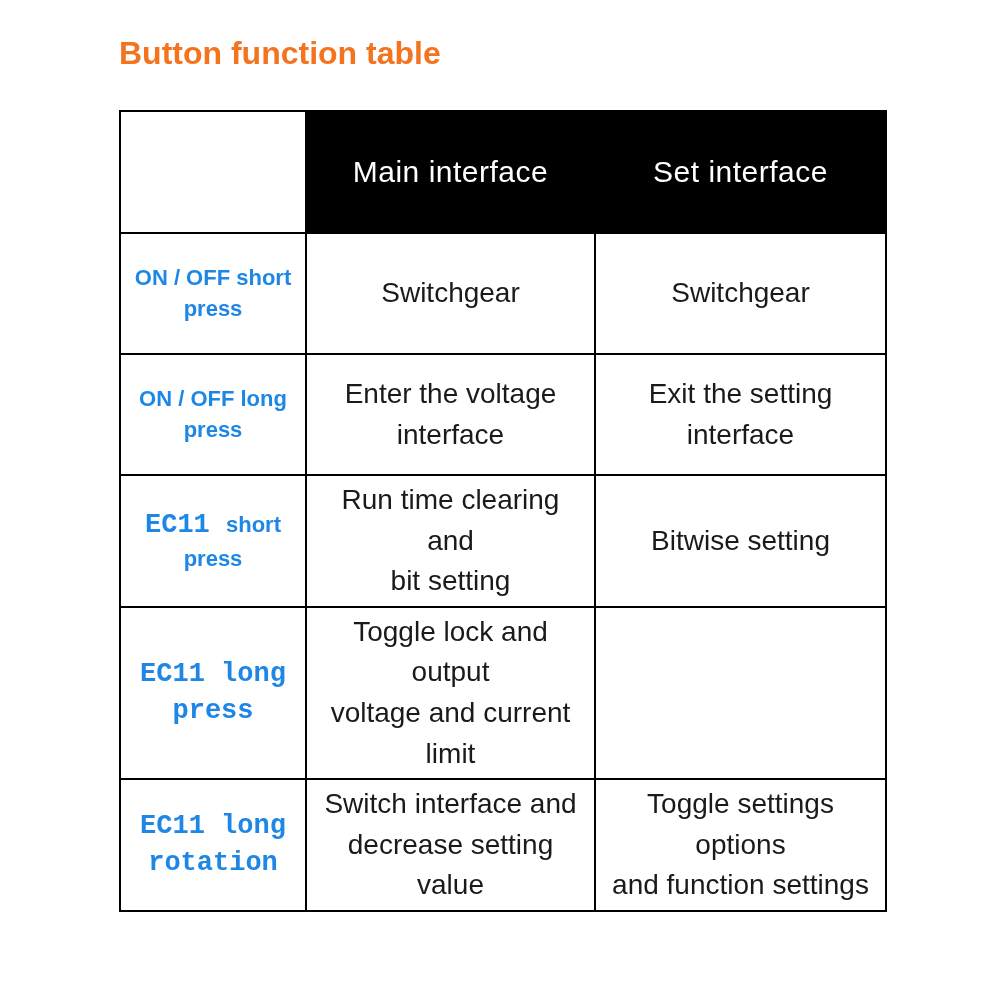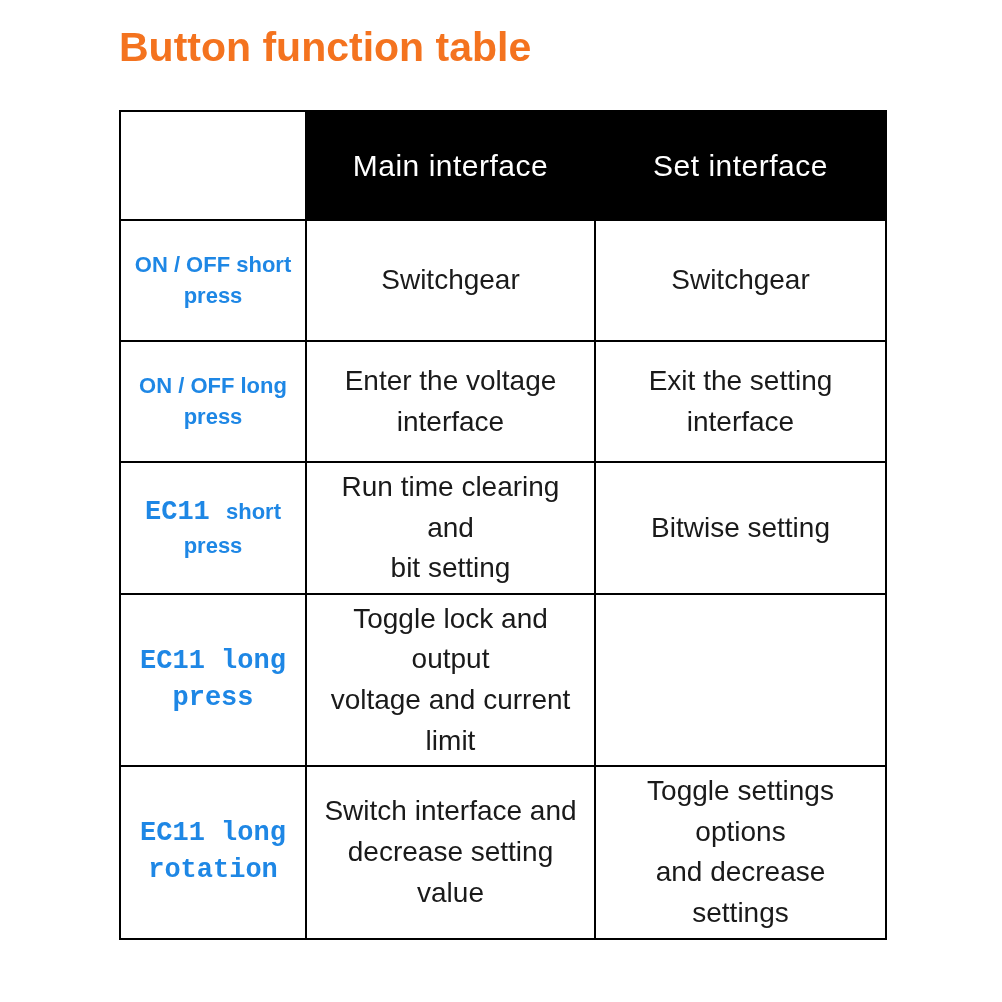--- a/index.html
+++ b/index.html
@@ -10,22 +10,22 @@
     --body-tx:#1A1A1A;
     --border:#000000;
   }
   *{margin:0;padding:0;box-sizing:border-box;}
   html,body{width:1002px;height:1002px;background:#FFFFFF;overflow:hidden;}
   body{font-family:"Liberation Sans","DejaVu Sans",sans-serif;position:relative;}
 
   .title{
     position:absolute;
     left:119px;
-    top:24px;
-    font-size:41px;
+    top:35px;
+    font-size:32px;
     font-weight:800;
     letter-spacing:0px;
     color:var(--orange);
   }
 
   table.fn-table{
     position:absolute;
     left:119px;
     top:110px;
     width:766px;
@@ -37,21 +37,21 @@
   .fn-table col.c3{width:291px;}
 
   .fn-table th,.fn-table td{
     border:2px solid var(--border);
     text-align:center;
     vertical-align:middle;
     background:#FFFFFF;
   }
 
   .fn-table thead th{
-    height:109px;
+    height:122px;
     background:var(--hdr-bg);
     color:var(--hdr-tx);
     font-size:30px;
     font-weight:400;
     letter-spacing:0.5px;
   }
   .fn-table thead th.corner{
     background:#FFFFFF;
   }
 
@@ -122,17 +122,17 @@
           <td class="cell">Toggle lock and output
 voltage and current limit</td>
           <td class="cell"></td>
         </tr>
         <tr>
           <th class="row-label"><span class="lp-lg">EC11 long
 rotation</span></th>
           <td class="cell">Switch interface and
 decrease setting value</td>
           <td class="cell">Toggle settings options
-and decrease settings</td>
+and function settings</td>
         </tr>
       </tbody>
   </table>
 </div>
 
 </body></html>

